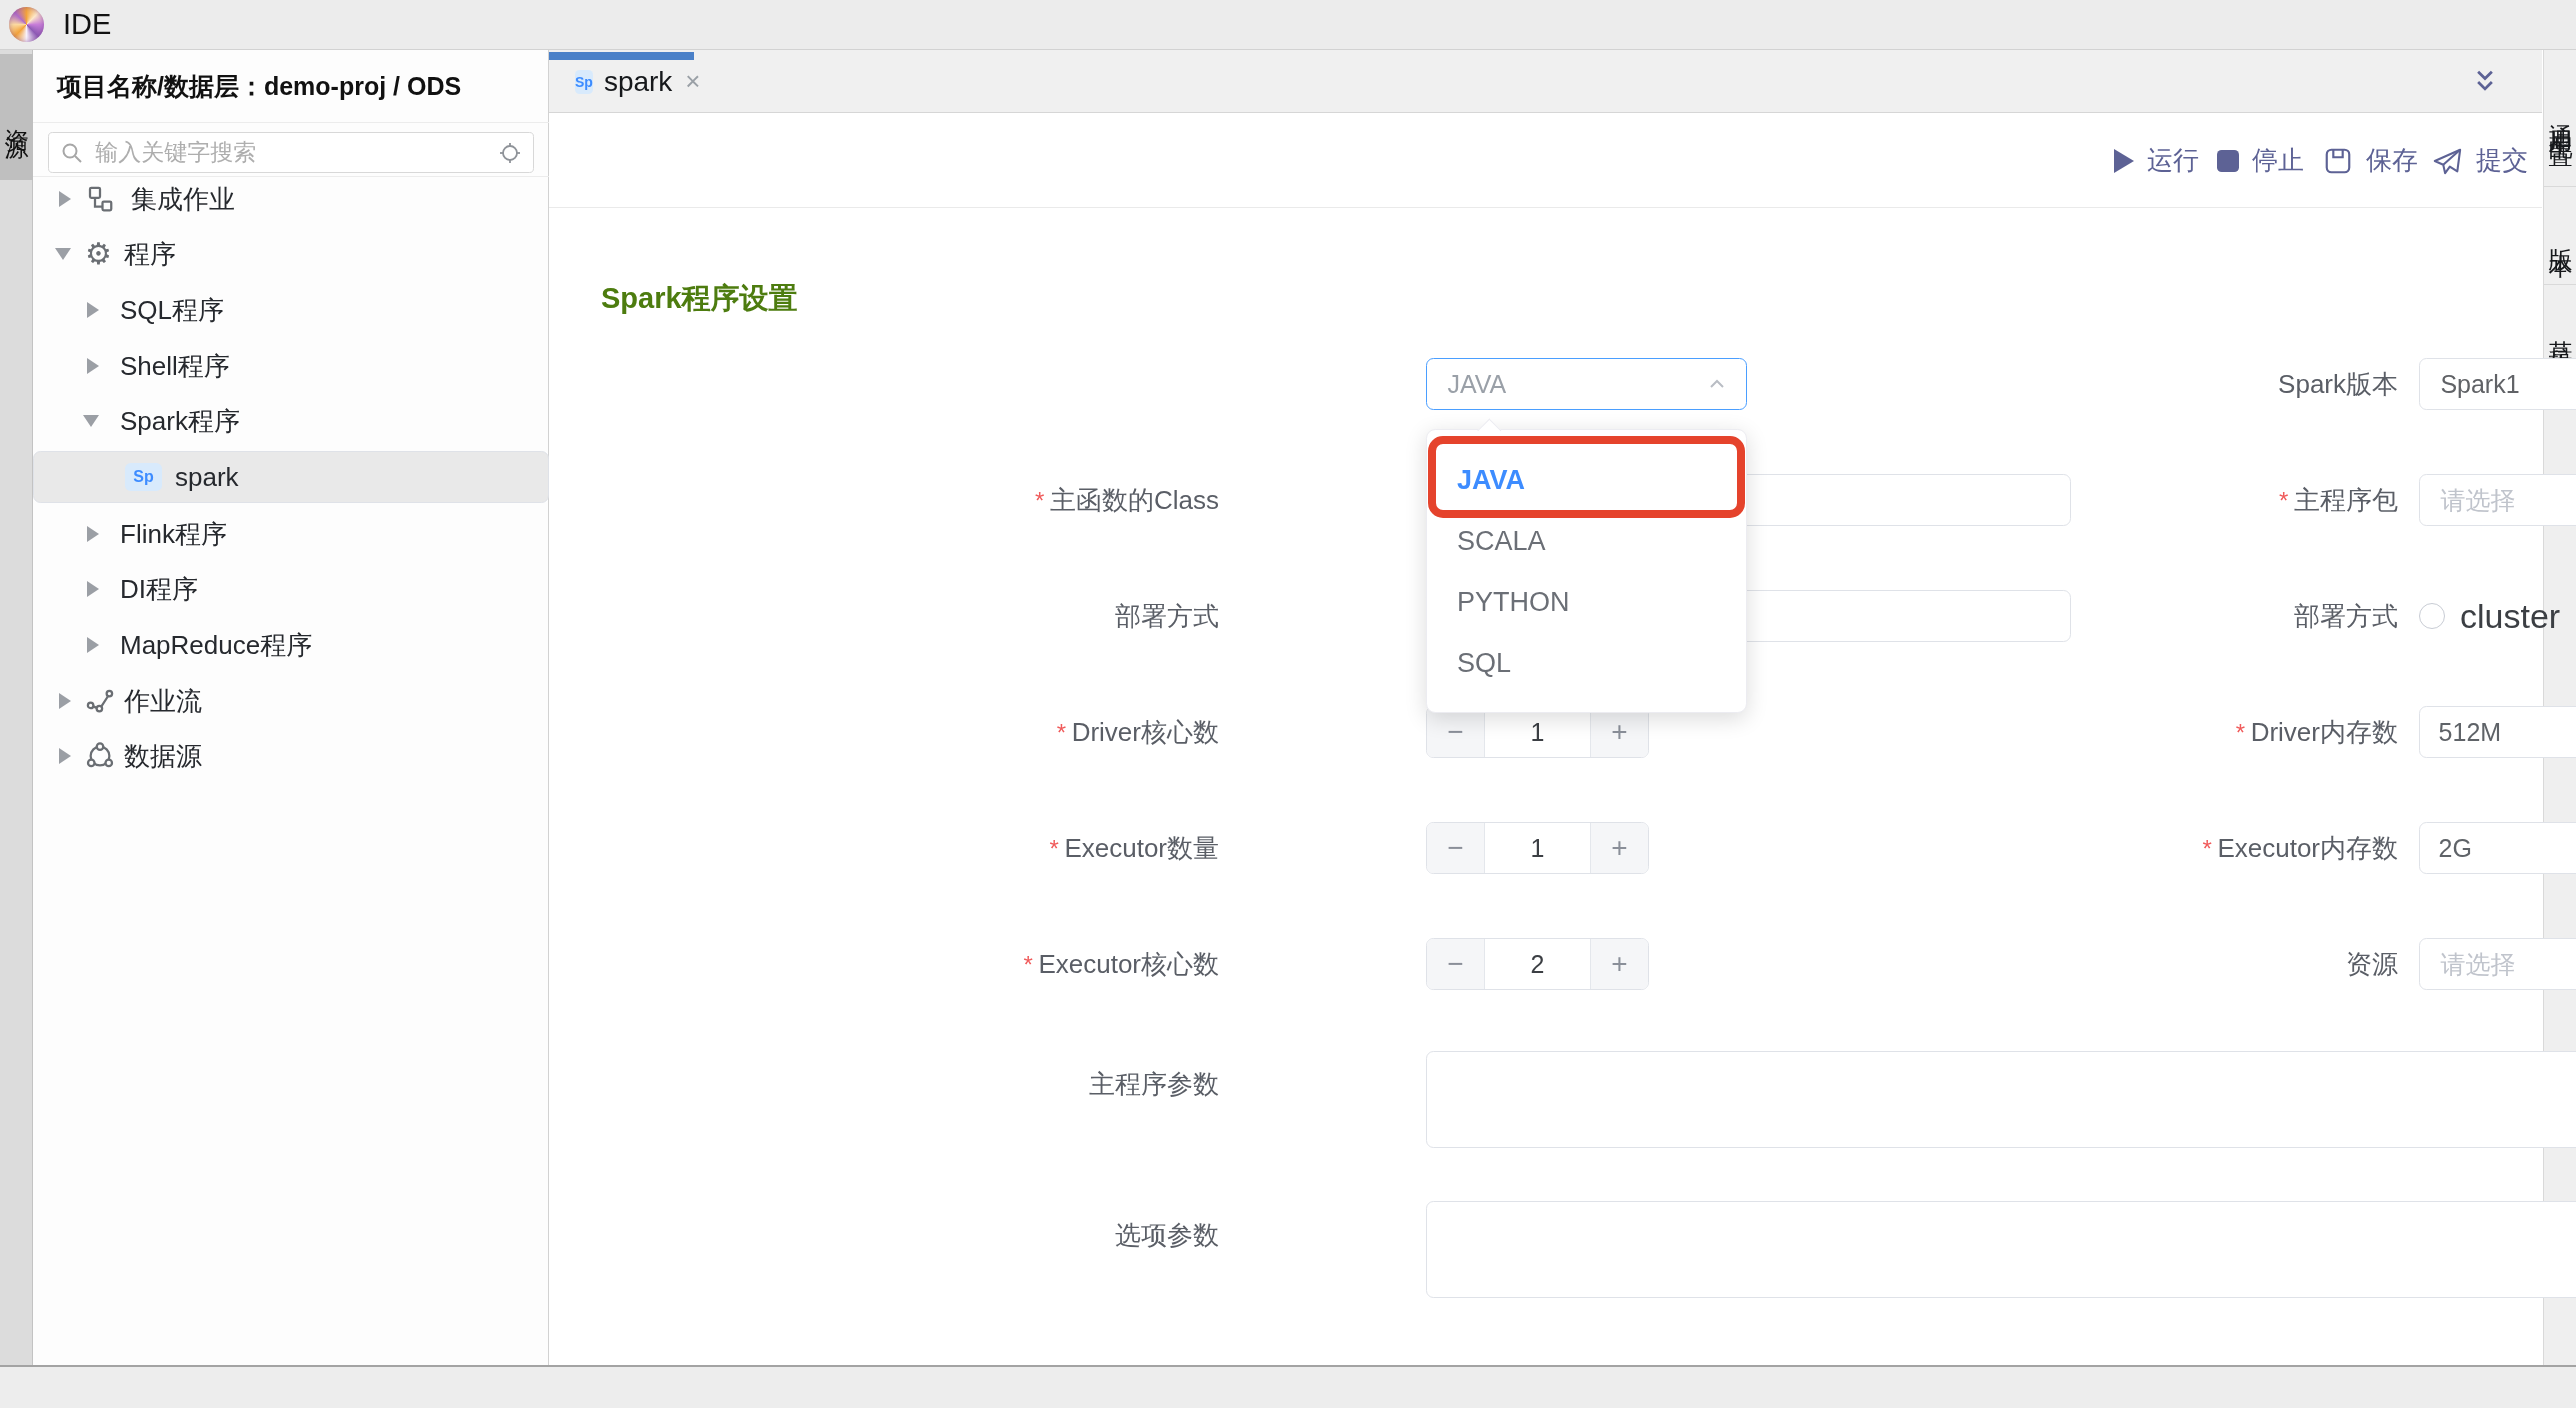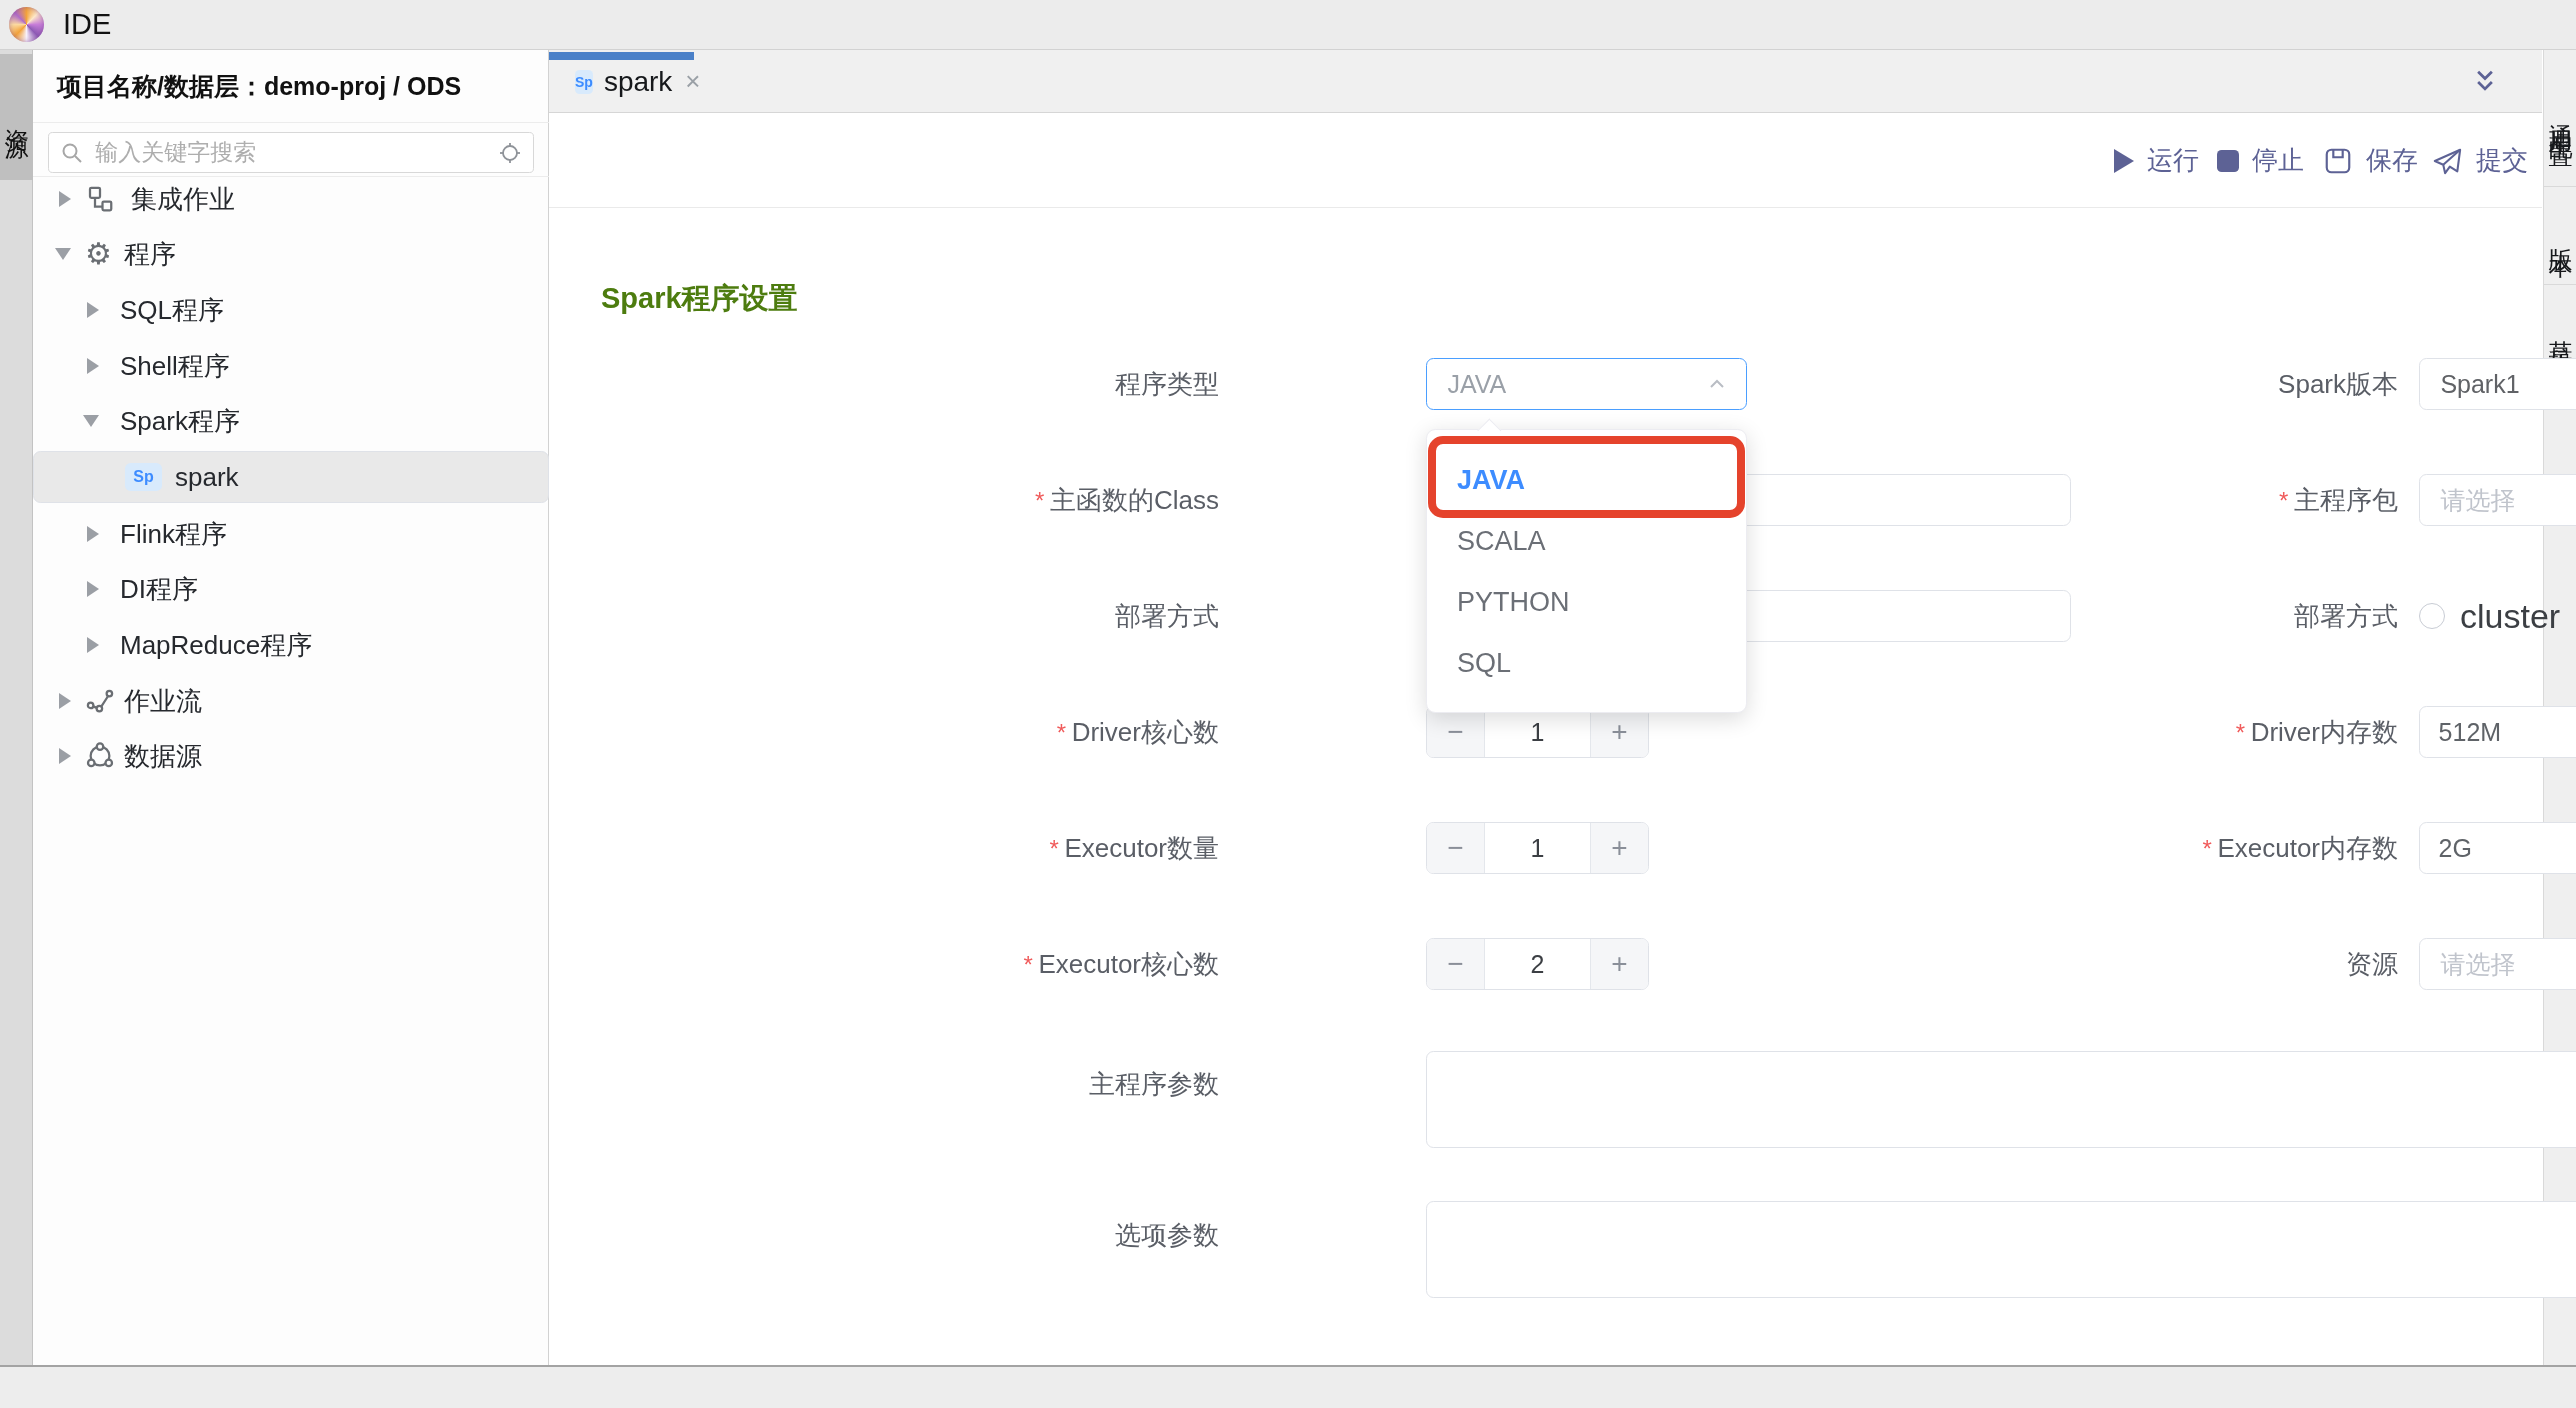--- a/index.html
+++ b/index.html
@@ -256,23 +256,20 @@
           <path d="M31 4L4 16l9 4 2 9 5-7 8 5z"></path>
             <path d="M13 20L31 4"></path>
         </svg>
         <span>提交</span>
       </div>
     </div>
 
     <div class="formarea">
       <div class="formtitle">Spark程序设置</div>
 
-      <div class="lbl" style="left:213px;top:150px;width:457px">
-        <span>程序类型</span>
-      </div>
       <div class="sel focus" style="left:877px;top:150px;width:321px">
         <span class="val">JAVA</span>
         <svg width="24" height="24" viewBox="0 0 24 24" fill="none" stroke="#b9bdc4" stroke-width="2">
             <polyline points="6,15 12,9 18,15"></polyline>
           </svg>
       </div>
       <div class="lbl" style="left:1392px;top:150px;width:457px">
         <span>Spark版本</span>
       </div>
       <div class="sel" style="left:1870px;top:150px;width:321px">

